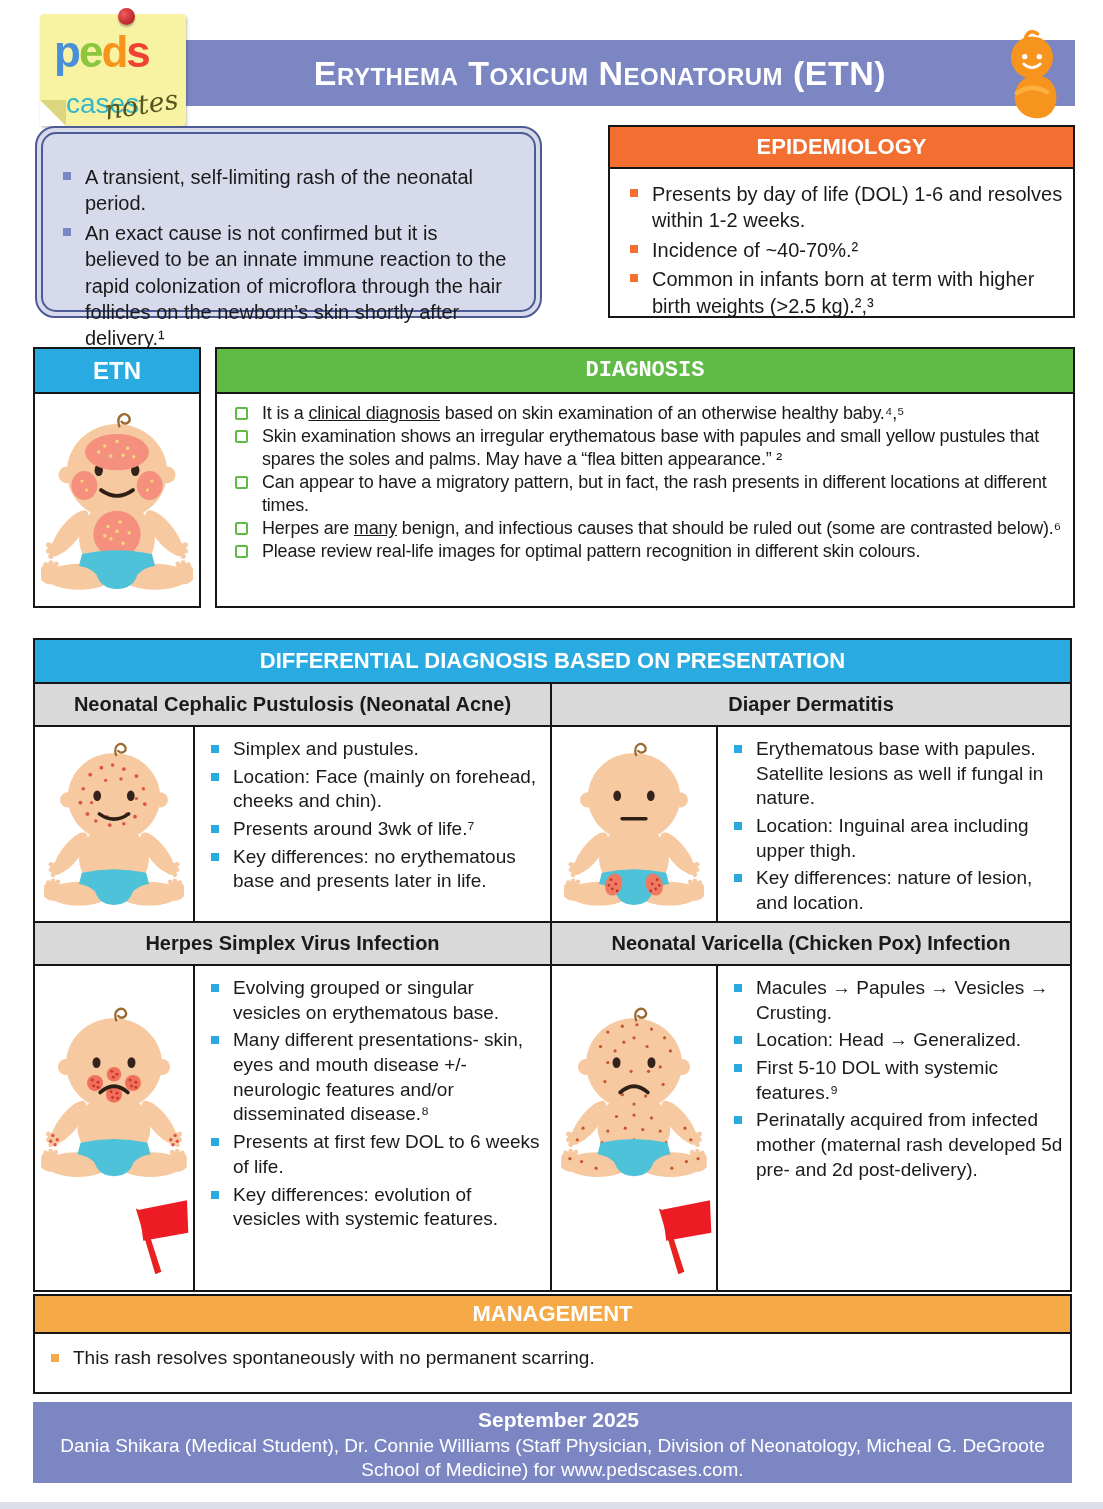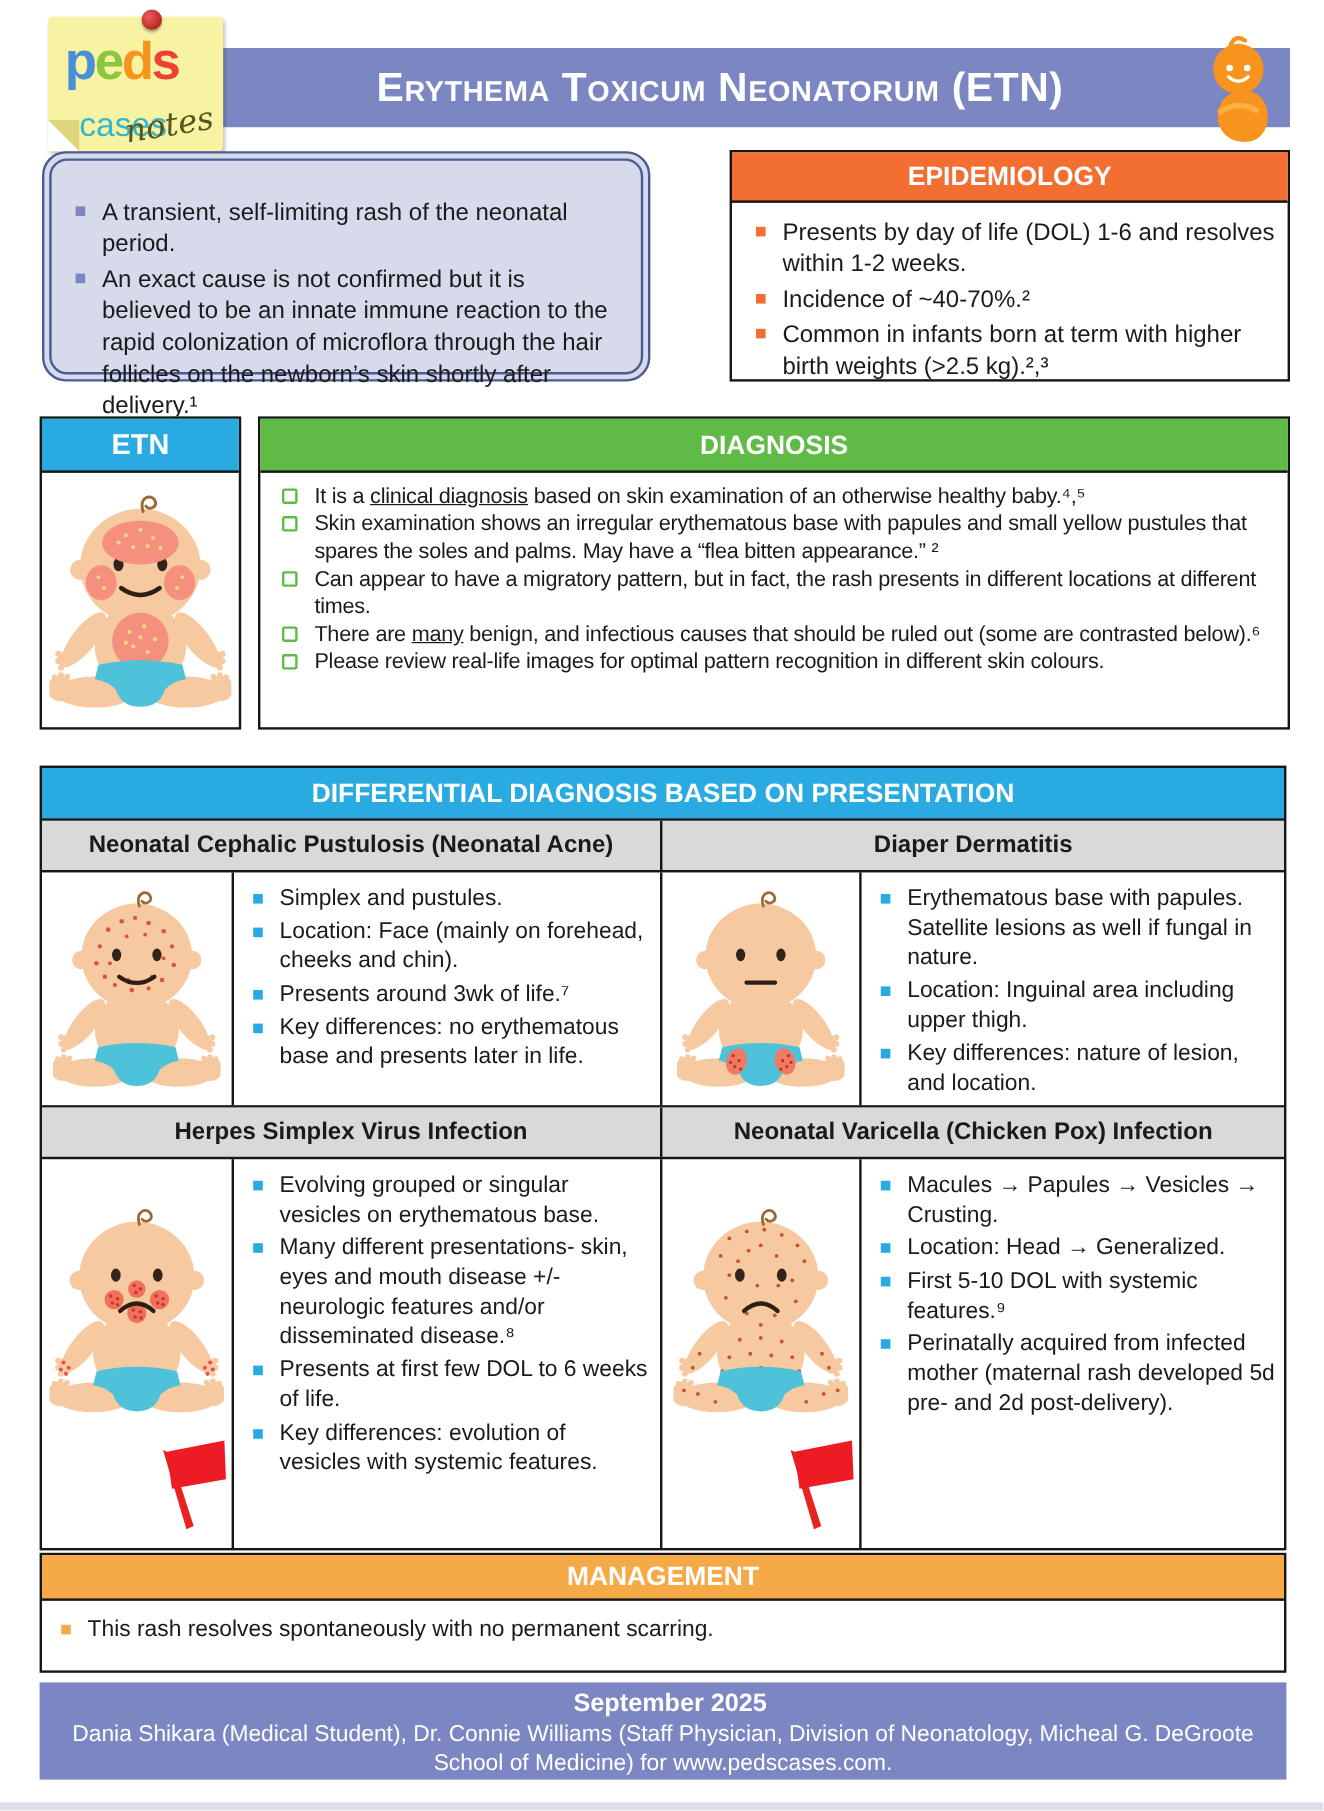--- a/index.html
+++ b/index.html
@@ -37,21 +37,21 @@
   
   .epi { position:absolute; left:608px; top:125px; width:467px; height:193px; }
   .epi .sec-head { height:42px; background:#F26E31; }
   .epi-body { padding:12px 10px 0 20px; }
 
   
   .etn-box { position:absolute; left:33px; top:347px; width:168px; height:261px; }
   .etn-box .sec-head { height:45px; background:#29ABE2; font-size:24px; }
   .etn-img-cell { height:212px; display:flex; align-items:center; justify-content:center; }
   .diag-box { position:absolute; left:215px; top:347px; width:860px; height:261px; }
-  .diag-box .sec-head { height:45px; background:#5FBB46; }
+  .diag-box .sec-head { height:45px; background:#5FBB46;font-family:Liberation Mono, monospace; }
   .diag-body { padding:8px 10px 0 18px; }
 
   
   .diff { position:absolute; left:33px; top:638px; width:1039px; border:2px solid #161616; background:#fff; }
   .diff-title { height:44px; background:#29ABE2; color:#fff; font-weight:bold; font-size:22px;
                 display:flex; align-items:center; justify-content:center; border-bottom:2px solid #161616; }
   .diff-subrow { display:flex; height:43px; border-bottom:2px solid #161616; background:#D9D9D9; }
   .diff-subrow .sh { display:flex; align-items:center; justify-content:center;
                      font-weight:bold; font-size:20px; }
   .sh1 { width:517px; border-right:2px solid #161616;text-align:center; }
@@ -246,21 +246,21 @@
         <li>
             <span class="chk"></span>
             <span><span>Skin examination shows an irregular erythematous base with papules and small yellow pustules that spares the soles and palms. May have a “flea bitten appearance.” ²</span><span class="u"></span><span></span></span>
           </li>
         <li>
             <span class="chk"></span>
             <span><span>Can appear to have a migratory pattern, but in fact, the rash presents in different locations at different times.</span><span class="u"></span><span></span></span>
           </li>
         <li>
             <span class="chk"></span>
-            <span><span>There are </span><span class="u">many</span><span> benign, and infectious causes that should be ruled out (some are contrasted below).⁶</span></span>
+            <span><span>Herpes are </span><span class="u">many</span><span> benign, and infectious causes that should be ruled out (some are contrasted below).⁶</span></span>
           </li>
         <li>
             <span class="chk"></span>
             <span><span>Please review real-life images for optimal pattern recognition in different skin colours.</span><span class="u"></span><span></span></span>
           </li>
       </ul>
     </div>
   </div>
 
   <div class="diff">

